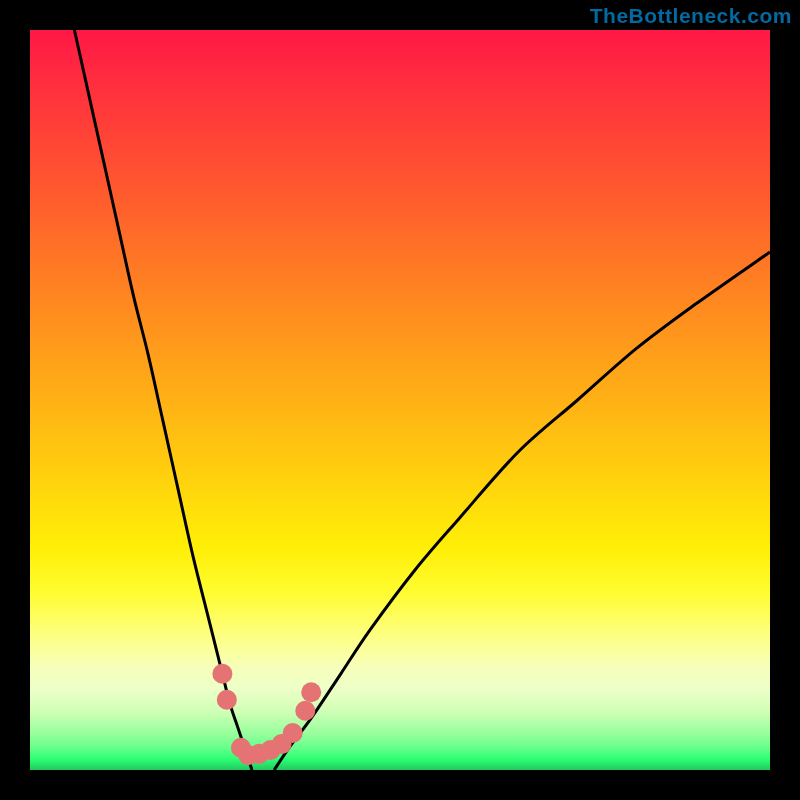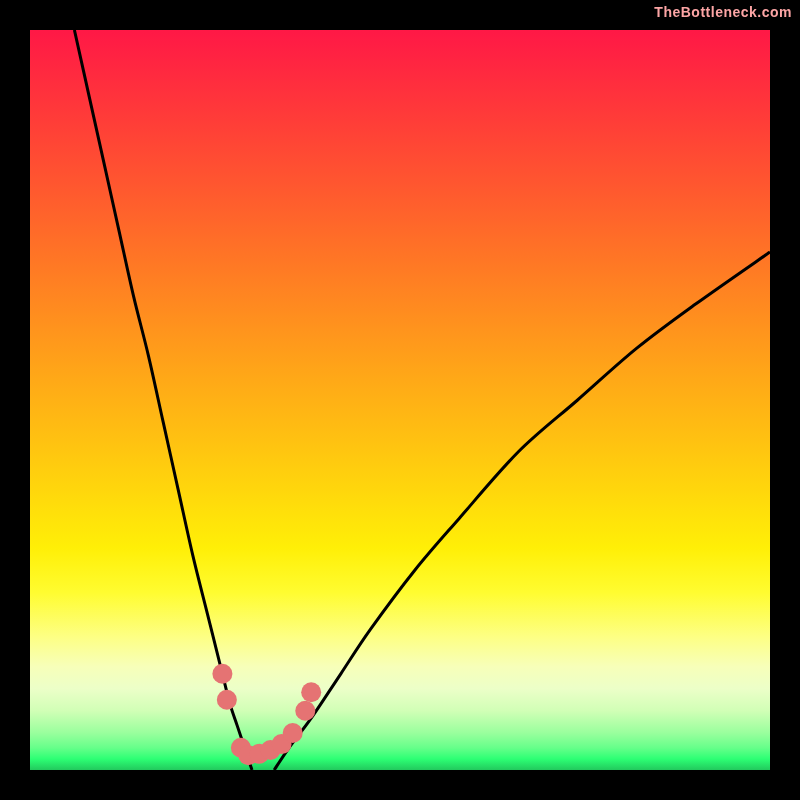--- a/index.html
+++ b/index.html
@@ -41,22 +41,22 @@
       #99ff9d 95%,
       #66ff8a 97%,
       #2dff74 98.5%,
       #22c95d 100%
     );
   }
   .watermark {
     position: absolute;
     top: 4px;
     right: 8px;
-    color: #fca5a5;
-    font-size: 14px;
+    color: #0369a1;
+    font-size: 21px;
     font-weight: 600;
     letter-spacing: 0.5px;
     user-select: none;
   }
   svg.curve {
     position: absolute;
     left: 0;
     top: 0;
     width: 740px;
     height: 740px;

